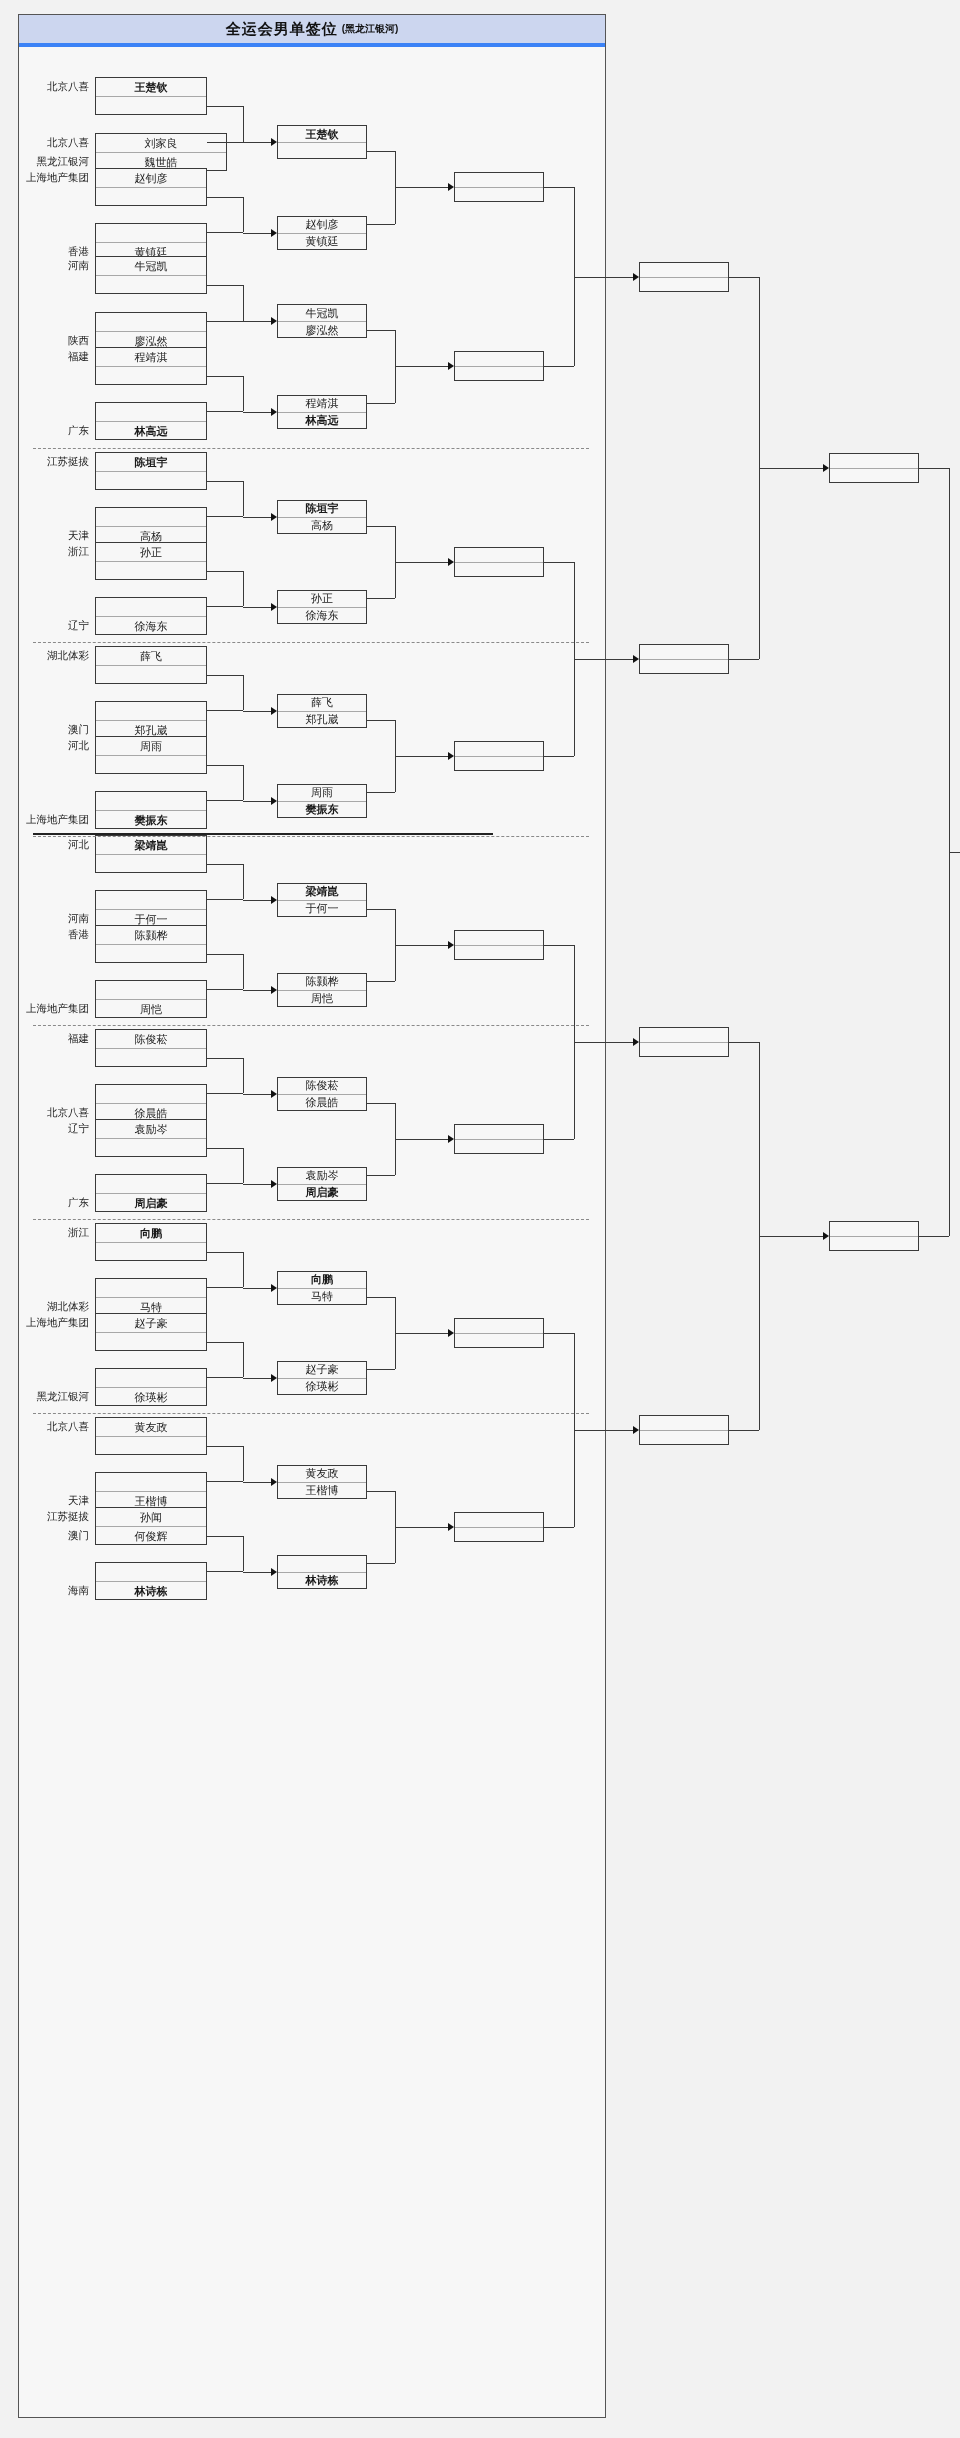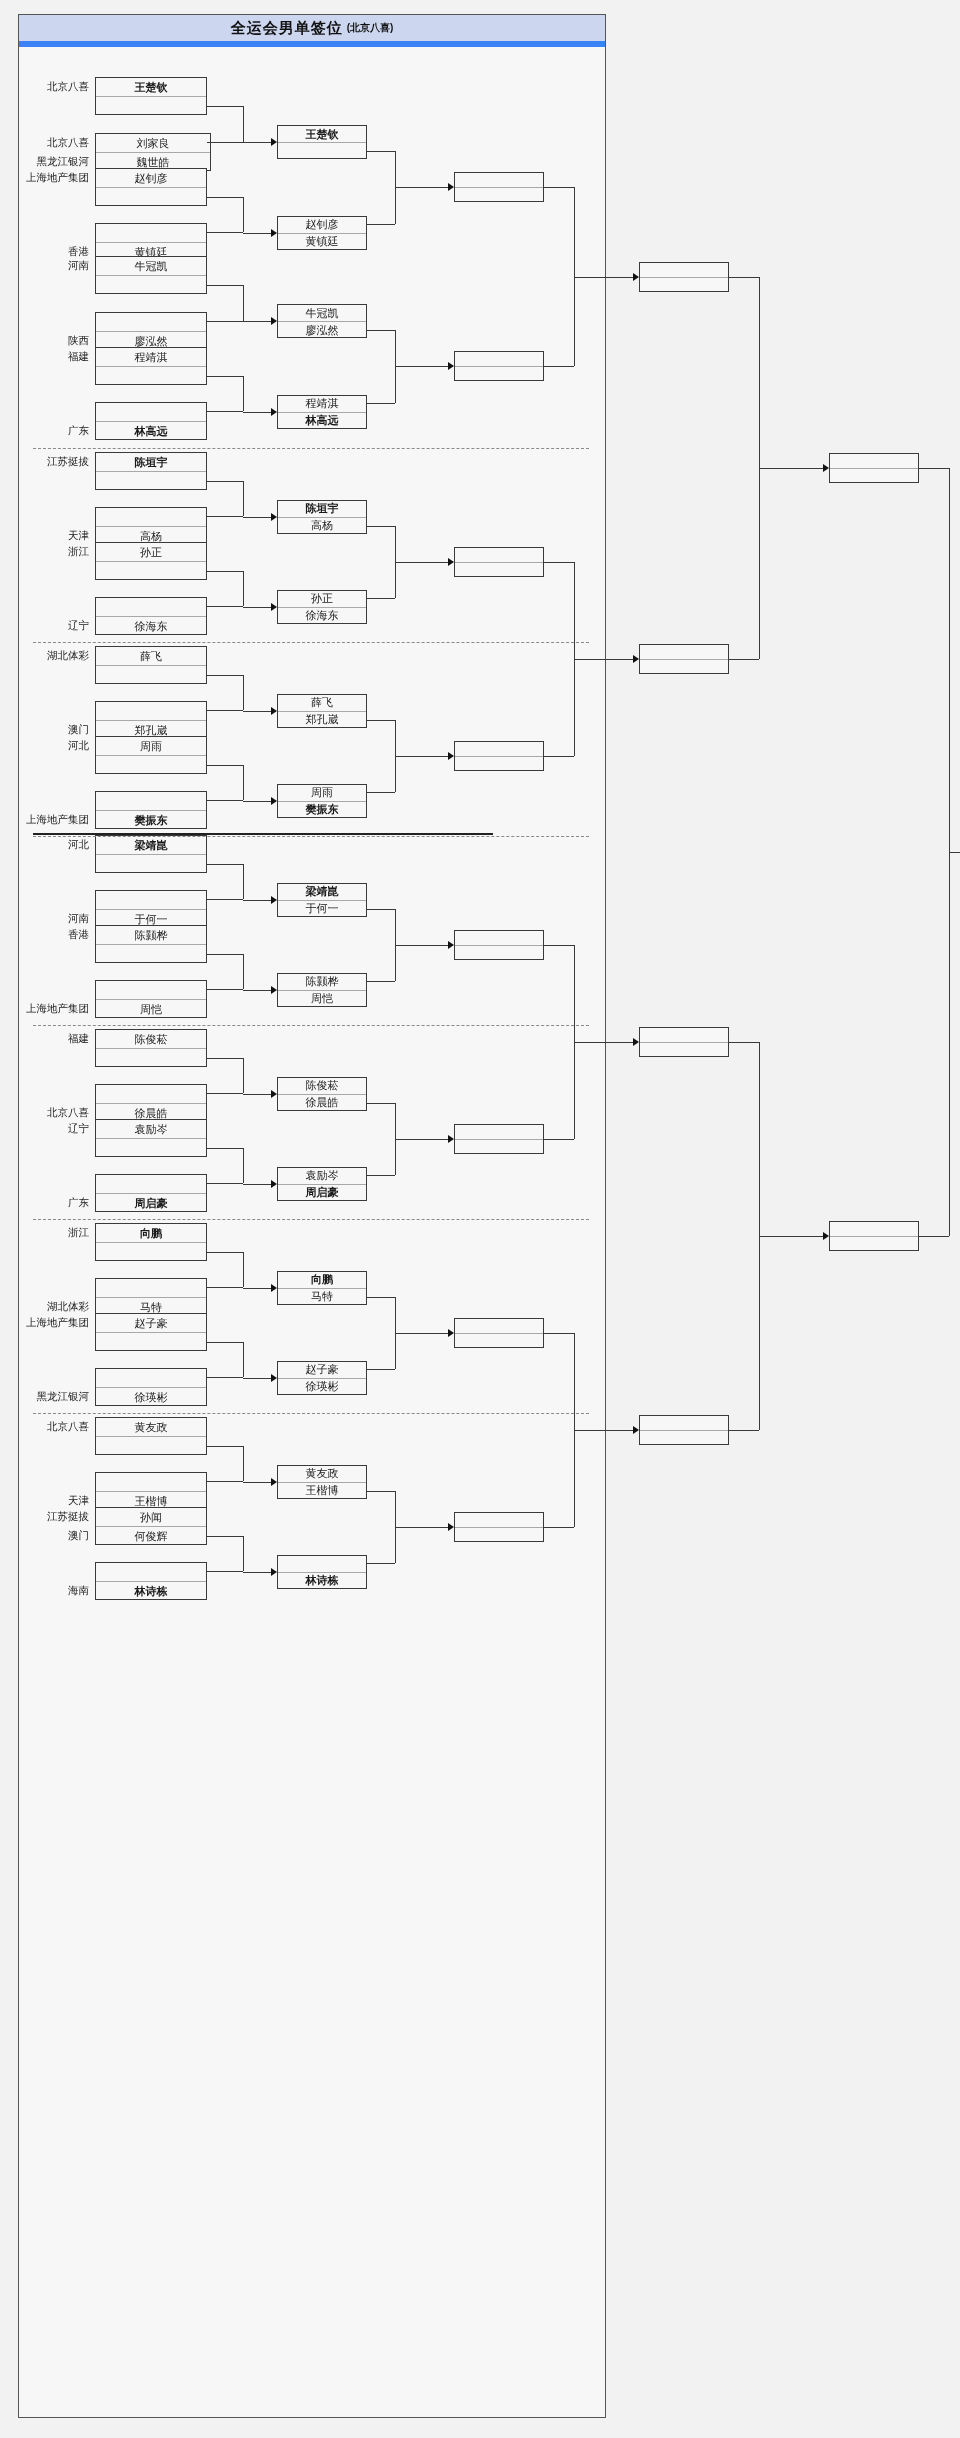--- a/index.html
+++ b/index.html
@@ -1,21 +1,21 @@
 <!DOCTYPE html>
 <html><head>
 <meta charset="utf-8">
 <style>
   html,body{margin:0;padding:0;background:#f2f2f2;}
   body{font-family:"Liberation Sans","DejaVu Sans",sans-serif;}
   #page{position:relative;width:960px;height:2438px;background:#f2f2f2;overflow:hidden;}
   #sheet{position:absolute;left:18px;top:14px;width:588px;height:2404px;
          background:#f7f7f7;border:1px solid #555;box-sizing:border-box;}
   #titlebar{position:absolute;left:0;top:0;width:100%;height:32px;
-            background:#ccd6ef;border-bottom:6px solid #3b82f6;box-sizing:border-box;
+            background:#ccd6ef;border-bottom:4px solid #3b82f6;box-sizing:border-box;
             display:flex;align-items:center;justify-content:center;}
   #titlebar .t1{font-size:15px;font-weight:bold;color:#111;letter-spacing:1px;}
   #titlebar .t2{font-size:10px;font-weight:bold;color:#111;margin-left:4px;}
   #canvas{position:absolute;left:0;top:33px;width:586px;height:2369px;}
 
   .mbox{position:absolute;border:1px solid #3a3a3a;box-sizing:border-box;background:#f7f7f7;}
   .mbox .cell{height:50%;display:flex;align-items:center;justify-content:center;
               font-size:11px;color:#1a1a1a;line-height:1;white-space:nowrap;}
   .mbox .cell.top{border-bottom:1px solid #a8a8a8;}
   .mbox .cell.seed{font-weight:bold;}
@@ -32,30 +32,30 @@
   .sep.major{border-top:2px double #222;}
 </style>
 </head>
 <body>
 
 <div id="page">
   <div id="sheet">
 
     <div id="titlebar">
       <span class="t1">全运会男单签位</span>
-      <span class="t2">(北京八喜)</span>
+      <span class="t2">(黑龙江银河)</span>
     </div>
 
     <div id="canvas">
         <div class="mbox" style="left: 76px; top: 29px; width: 112px; height: 38px;">
           <div class="cell top seed">王楚钦</div>
           <div class="cell bottom"></div>
         </div>
         <div class="team" style="left: 0px; top: 32px; width: 70px;">北京八喜</div>
-        <div class="mbox" style="left: 76px; top: 85px; width: 116px; height: 38px;">
+        <div class="mbox" style="left: 76px; top: 85px; width: 132px; height: 38px;">
           <div class="cell top">刘家良</div>
           <div class="cell bottom">魏世皓</div>
         </div>
         <div class="team" style="left: 0px; top: 88px; width: 70px;">北京八喜</div>
         <div class="team" style="left: 0px; top: 107px; width: 70px;">黑龙江银河</div>
         <div class="mbox" style="left: 76px; top: 120px; width: 112px; height: 38px;">
           <div class="cell top">赵钊彦</div>
           <div class="cell bottom"></div>
         </div>
         <div class="team" style="left: 0px; top: 123px; width: 70px;">上海地产集团</div>

